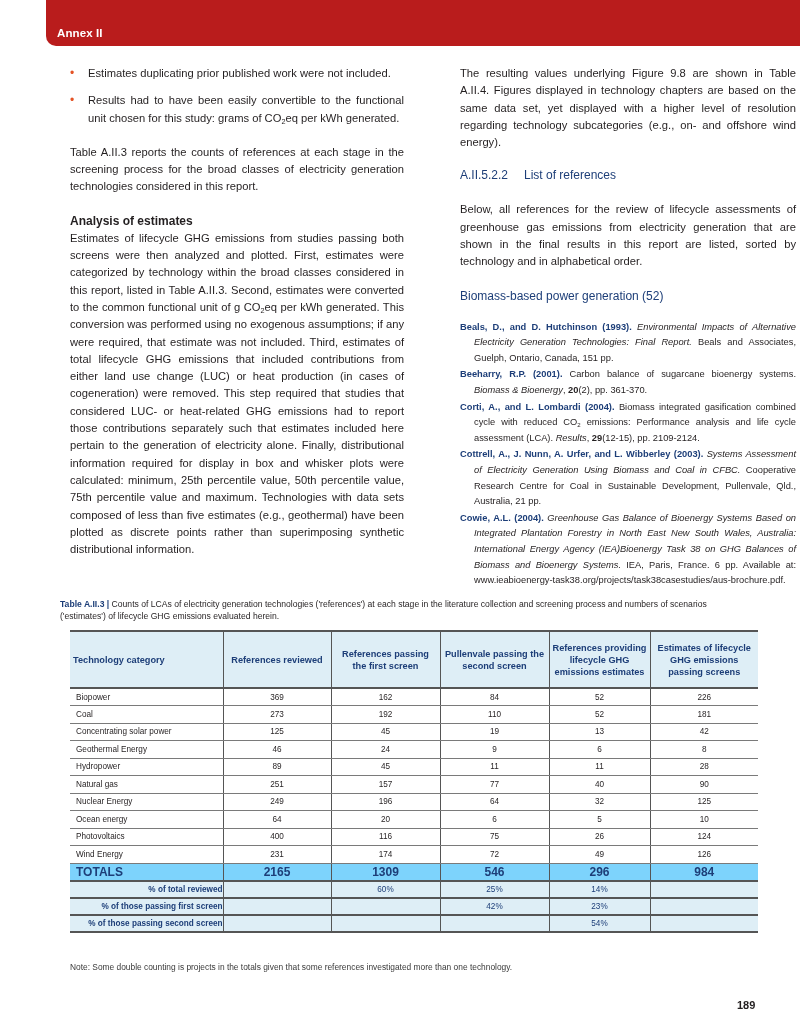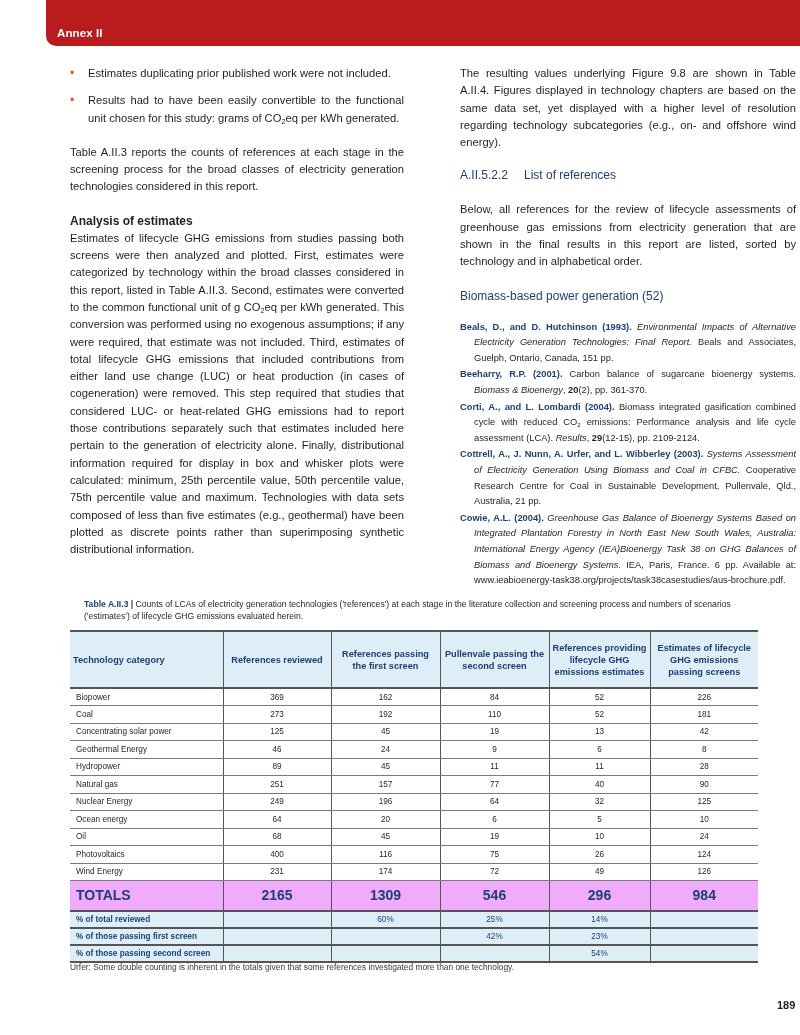--- a/index.html
+++ b/index.html
@@ -27,44 +27,44 @@
 
   .section-title { color: #1d3e78; font-size: 12px; line-height: 17px; }
   .section-title .num { display: inline-block; width: 64px; }
   .subsection { color: #1d3e78; font-size: 12px; line-height: 17px; }
 
   .ref { font-size: 9.3px; line-height: 15.6px; padding-left: 14px; text-indent: -14px; text-align: justify; margin-bottom: 1px; }
   .ref .auth { color: #1d3e78; font-weight: bold; }
   .ref i { font-style: italic; }
   .ref b { font-weight: bold; }
 
-  .caption { position: absolute; left: 84px; top: 598px; width: 690px; font-size: 8.6px; line-height: 12.4px; color: #231f20; }
+  .caption { position: absolute; left: 60px; top: 598px; width: 690px; font-size: 8.6px; line-height: 12.4px; color: #231f20; }
   .caption .cap-label { color: #1d3e78; font-weight: bold; }
 
   table.data {
     position: absolute; left: 70px; top: 630px; width: 688px;
     border-collapse: collapse; font-size: 8.2px; color: #231f20;
   }
   table.data th {
     background: #deeef6; color: #1d3e78; font-weight: bold; font-size: 9.2px; line-height: 12px;
     height: 57px; text-align: center; vertical-align: middle; padding: 0 3px;
     border-top: 2px solid #555; border-bottom: 2px solid #555; border-left: 1px solid #555;
   }
   table.data th:first-child { text-align: left; border-left: none; }
   table.data td {
     height: 17.5px; text-align: center; vertical-align: middle;
     border-bottom: 1.5px solid #7a7a7a; border-left: 1px solid #555;
   }
   table.data td:first-child { text-align: left; padding-left: 6px; border-left: none; }
-  table.data tr.totals td { background: #f0abfc; color: #1d3e78; font-weight: bold; font-size: 14px; height: 30px; border-bottom: 2px solid #555; }
+  table.data tr.totals td { background: #7dd3fc; color: #1d3e78; font-weight: bold; font-size: 12px; height: 18px; border-bottom: 2px solid #555; }
   table.data tr.pct td { background: #deeef6; color: #1d3e78; height: 17px; border-bottom: 2px solid #555; }
-  table.data tr.pct td:first-child { font-weight: bold; }
+  table.data tr.pct td:first-child { font-weight: bold; text-align: right; }
 
   .note { position: absolute; left: 70px; top: 962px; font-size: 8.4px; color: #3a3a3a; }
-  .page-num { position: absolute; left: 737px; top: 999px; font-size: 11px; font-weight: bold; color: #231f20; margin-left: 40px; }
+  .page-num { position: absolute; left: 737px; top: 999px; font-size: 11px; font-weight: bold; color: #231f20; }
   sub { font-size: 0.65em; vertical-align: -0.3em; line-height: 0; }
 </style>
 </head>
 <body>
 
 <div class="header-band">
   <span class="header-left">Annex II</span>
   <span class="header-right">Methodology</span>
 </div>
 
@@ -208,28 +208,20 @@
       </tr>
       <tr>
         <td>Ocean energy</td>
         <td>64</td>
         <td>20</td>
         <td>6</td>
         <td>5</td>
         <td>10</td>
       </tr>
       <tr>
-        <td>Oil</td>
-        <td>68</td>
-        <td>45</td>
-        <td>19</td>
-        <td>10</td>
-        <td>24</td>
-      </tr>
-      <tr>
         <td>Photovoltaics</td>
         <td>400</td>
         <td>116</td>
         <td>75</td>
         <td>26</td>
         <td>124</td>
       </tr>
       <tr>
         <td>Wind Energy</td>
         <td>231</td>
@@ -266,15 +258,15 @@
         <td>% of those passing second screen</td>
         <td></td>
         <td></td>
         <td></td>
         <td>54%</td>
         <td></td>
       </tr>
     </tbody>
 </table>
 
-<div class="note">Urfer: Some double counting is inherent in the totals given that some references investigated more than one technology.</div>
+<div class="note">Note: Some double counting is projects in the totals given that some references investigated more than one technology.</div>
 
 <div class="page-num">189</div>
 
 </body></html>

